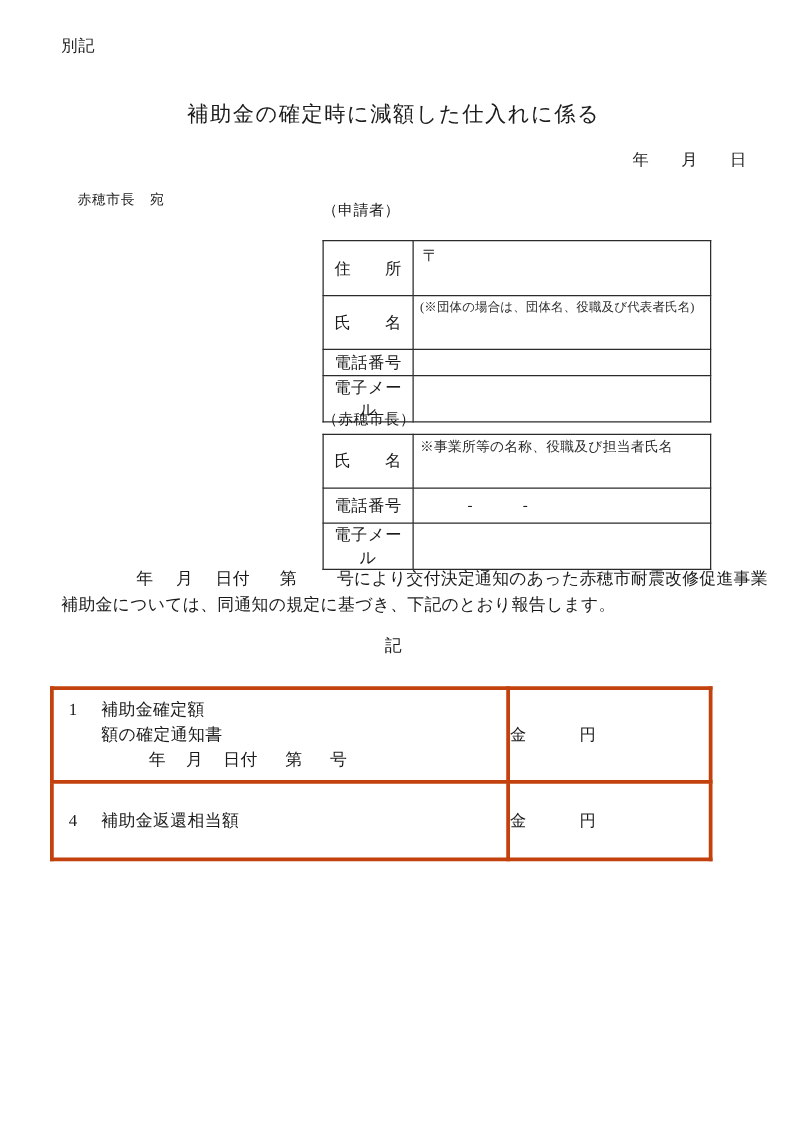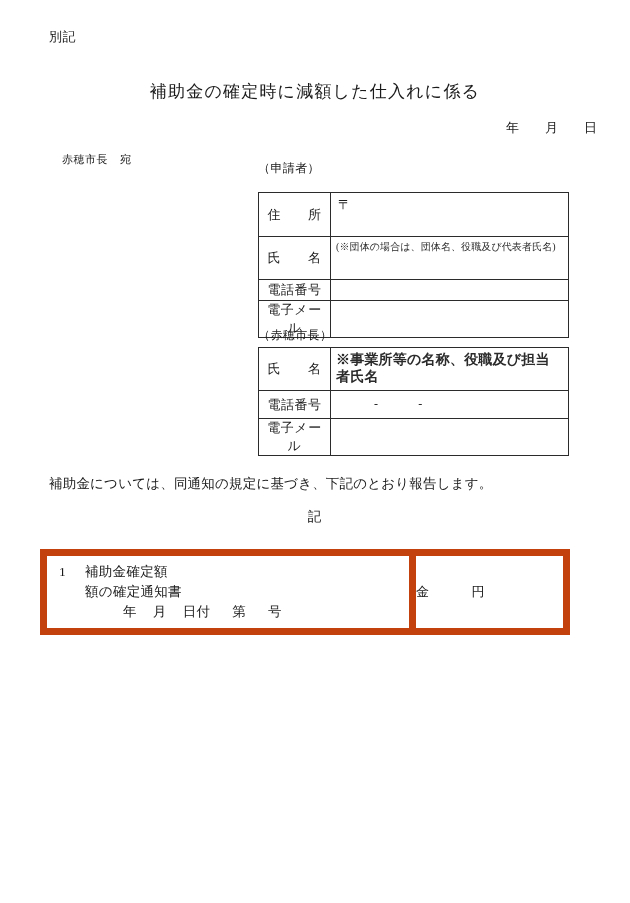--- a/index.html
+++ b/index.html
@@ -104,23 +104,22 @@
   }
   .note {
     font-size: 10px;
     line-height: 1.2;
     color: #2b2b2b;
     letter-spacing: 0.1px;
     display: block;
     padding-top: 1px;
   }
   .note-agent {
-    font-size: 14px;
+    font-size: 11px;
     letter-spacing: 0.2px;
-    font-weight: bold;
   }
   .tel-fill {
     font-size: 12px;
     padding-left: 38px;
     letter-spacing: 0.2px;
     display: block;
     line-height: 21px;
   }
   .tel-fill .dash-gap { display: inline-block; width: 40px; }
 
@@ -150,21 +149,21 @@
   
   .report-table {
     position: absolute;
     left: 40px;
     top: 549px;
     width: 530px;
     border-collapse: collapse;
     table-layout: fixed;
   }
   .report-table td {
-    border: 7px solid #c2410c;
+    border: 3px solid #c2410c;
     padding: 0;
     vertical-align: middle;
   }
   .report-table .desc {
     width: 350px;
     padding: 6px 0 6px 12px;
     font-size: 13.5px;
     line-height: 20px;
     letter-spacing: 0.3px;
   }
@@ -245,37 +244,45 @@
       </td>
     </tr>
     <tr class="row-short">
       <td class="lbl">電子メール</td>
       <td class="val mid"></td>
     </tr>
   </tbody>
     </table>
 
   <div class="abs body-para">
-    <br>
+    <span class="nowrap"><span class="indent"></span><span>年</span><span class="s1"></span><span>月</span><span class="s1"></span><span>日付</span><span class="s2"></span><span>第</span><span class="s3"></span><span>号により交付決定通知のあった赤穂市耐震改修促進事業</span></span><br>
     <span>補助金については、同通知の規定に基づき、下記のとおり報告します。</span>
   </div>
 
   <div class="abs ki-mark nowrap">記</div>
 
   <table class="report-table">
     <tbody>
         <tr class="row-h1">
       <td class="desc">
         <span class="nowrap"><span class="r-no">1</span><span>補助金確定額</span></span>
         <span class="sub1 nowrap">額の確定通知書</span>
         <span class="sub3 nowrap"><span>年</span><span class="g"></span><span>月</span><span class="g"></span><span>日付</span><span class="g2"></span><span>第</span><span class="g2"></span><span>号</span></span>
       </td>
       <td class="amt">
         <span class="nowrap"><span>金</span><span class="yen-gap"></span><span>円</span></span>
       </td>
     </tr>
 
 
 
+    <tr class="row-h4">
+      <td class="desc">
+        <span class="nowrap"><span class="r-no">4</span><span>補助金返還相当額</span></span>
+      </td>
+      <td class="amt">
+        <span class="nowrap"><span>金</span><span class="yen-gap"></span><span>円</span></span>
+      </td>
+    </tr>
   </tbody>
     </table>
 
 </div>
 
 </body></html>

